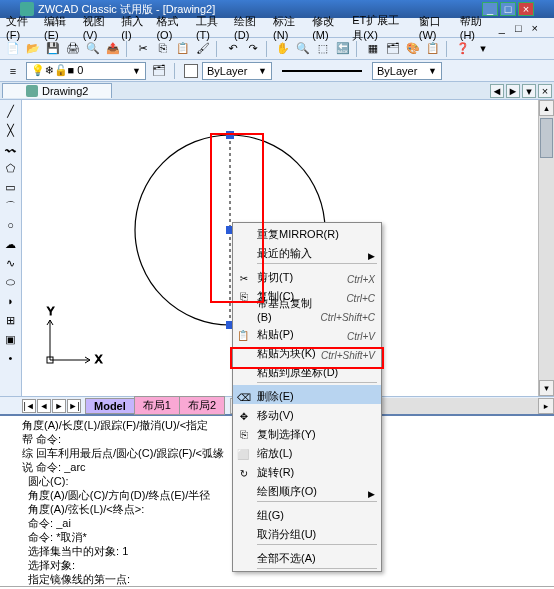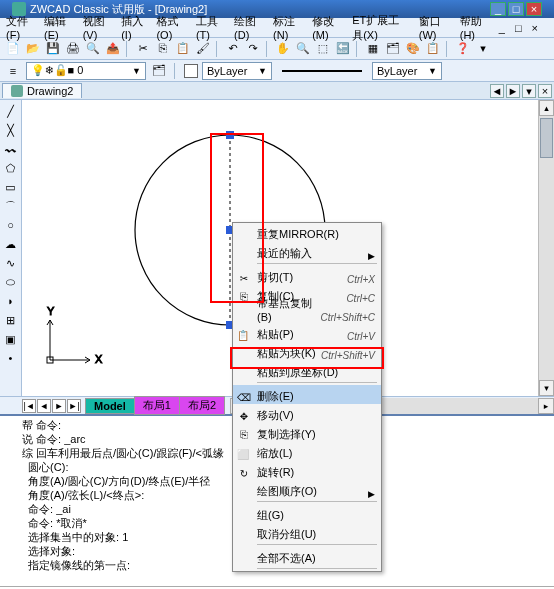--- a/index.html
+++ b/index.html
@@ -1,49 +1,49 @@
 <!DOCTYPE html>
 <html><head>
 <meta charset="utf-8">
 <style>
 *{box-sizing:border-box;margin:0;padding:0;font-family:"Microsoft YaHei",Arial,sans-serif;font-size:11px;}
 body{background:#fff;width:554px;height:589px;overflow:hidden;position:relative;}
-.titlebar{background:linear-gradient(#3b7bd1,#2a5a9e);height:18px;display:flex;align-items:center;color:#fff;padding:0 12px;}
+.titlebar{background:linear-gradient(#3b7bd1,#2a5a9e);height:18px;display:flex;align-items:center;color:#fff;padding:0 20px;}
 .titlebar .ticon{width:14px;height:14px;background:#4a9;margin-right:4px;border-radius:2px;}
 .titlebar .wbtns{margin-left:auto;display:flex;gap:2px;}
 .titlebar .wbtn{width:16px;height:14px;background:#5a8fd0;border:1px solid #3a6;color:#fff;text-align:center;line-height:12px;cursor:pointer;}
 .titlebar .wbtn.close{background:#c44;}
 .menubar{background:#e8f0fa;height:20px;display:flex;align-items:center;padding:0 6px;border-bottom:1px solid #a8c0dc;}
 .menubar span{margin-right:10px;cursor:pointer;}
 .toolbar{background:#e8f0fa;height:22px;display:flex;align-items:center;padding:0 4px;border-bottom:1px solid #a8c0dc;gap:2px;}
 .tbtn{width:18px;height:18px;border:1px solid transparent;display:flex;align-items:center;justify-content:center;cursor:pointer;}
 .tsep{width:4px;height:16px;border-left:1px solid #a0b8d0;margin:0 2px;}
 .propbar{background:#e8f0fa;height:22px;display:flex;align-items:center;padding:0 4px;border-bottom:1px solid #a8c0dc;gap:4px;}
 .propbar .swatch{width:14px;height:14px;background:#fff;border:1px solid #666;}
 .propbar .combo{height:18px;border:1px solid #7a9ab8;background:#fff;padding:0 4px;display:flex;align-items:center;min-width:70px;}
 .propbar .combo .arrow{margin-left:auto;font-size:9px;}
 .linetype{width:80px;height:2px;background:#000;margin:0 6px;}
 .doctab{background:#dce8f4;height:18px;display:flex;align-items:center;padding:0 2px;border-bottom:1px solid #a8c0dc;}
-.doctab .tab{background:#f4f8fc;padding:1px 8px;border:1px solid #8aa8c8;border-bottom:none;display:flex;align-items:center;gap:4px;}
+.doctab .tab{background:#f4f8fc;padding:1px 23px;border:1px solid #8aa8c8;border-bottom:none;display:flex;align-items:center;gap:4px;}
 .doctab .tab .di{width:12px;height:12px;background:#6a9;border-radius:2px;}
 .doctab .nav{margin-left:auto;display:flex;gap:2px;}
 .doctab .nav span{width:14px;height:14px;border:1px solid #8aa;text-align:center;line-height:12px;cursor:pointer;background:#f0f4f8;}
 .work{display:flex;height:296px;position:relative;}
 .ltool{width:22px;background:#e8f0fa;border-right:1px solid #a8c0dc;display:flex;flex-direction:column;align-items:center;padding-top:2px;gap:1px;}
 .ltool .lb{width:18px;height:18px;cursor:pointer;display:flex;align-items:center;justify-content:center;}
 .canvas{flex:1;background:#fff;position:relative;}
 .scroll-v{width:16px;background:#e8e8e8;border-left:1px solid #bbb;display:flex;flex-direction:column;}
 .scroll-v .sbtn{height:16px;background:#f0f0f0;border:1px solid #aaa;text-align:center;line-height:14px;cursor:pointer;font-size:9px;}
 .scroll-v .strack{flex:1;background:#e0e0e0;}
 .scroll-v .sthumb{background:#c0c8d0;border:1px solid #8898a8;height:40px;margin:2px 1px;}
 .tabs2{height:18px;background:#e8f0fa;border-top:1px solid #a8c0dc;display:flex;align-items:center;padding-left:22px;}
 .tabs2 .nav2{display:flex;gap:1px;margin-right:4px;}
 .tabs2 .nav2 span{width:14px;height:14px;border:1px solid #999;background:#fff;text-align:center;line-height:12px;cursor:pointer;font-size:9px;}
-.tabs2 .t2{padding:1px 8px;border:1px solid #999;background:#d946ef;margin-right:-1px;}
-.tabs2 .t2.active{background:#14b8a6;font-weight:bold;}
+.tabs2 .t2{padding:1px 8px;border:1px solid #999;background:#f9a8d4;margin-right:-1px;}
+.tabs2 .t2.active{background:#c4b5fd;font-weight:bold;}
 .scroll-h{height:16px;background:#e8e8e8;display:flex;margin-left:22px;}
 .scroll-h .sbtn{width:16px;background:#f0f0f0;border:1px solid #aaa;text-align:center;line-height:14px;cursor:pointer;font-size:9px;}
 .scroll-h .strack{flex:1;background:#e0e0e0;position:relative;}
 .scroll-h .sthumb{background:#c0c8d0;border:1px solid #8898a8;width:60px;height:12px;margin:1px 2px;}
 .cmd{height:172px;background:#fff;border-top:2px solid #6080b0;padding:2px 22px 2px 22px;overflow:hidden;font-family:SimSun,monospace;line-height:14px;}
 .cmd div{white-space:pre;}
 .cmdline{height:18px;border-top:1px solid #aaa;padding:2px 4px 2px 22px;font-family:SimSun,monospace;}
 .ctxmenu{position:absolute;left:232px;top:222px;width:150px;background:#f4f4f4;border:1px solid #888;box-shadow:2px 2px 4px rgba(0,0,0,.3);z-index:100;}
 .ctxmenu .mi{height:19px;display:flex;align-items:flex-end;padding:0 6px 0 24px;position:relative;cursor:pointer;}
 .ctxmenu .mi.hl{background:#b8d4f0;}
@@ -207,23 +207,24 @@
   <div class="scroll-h" style="flex:1;margin-left:6px">
     <div class="sbtn">◂</div>
       <div class="strack">
         <div class="sthumb"></div>
       </div>
       <div class="sbtn">▸</div>
   </div>
 </div>
 
 <div class="cmd" id="cmdh">
+    <div>角度(A)/长度(L)/跟踪(F)/撤消(U)/&lt;指定</div>
     <div>帮 命令:</div>
+    <div>综 回车利用最后点/圆心(C)/跟踪(F)/&lt;弧缘</div>
     <div>说 命令: _arc</div>
-    <div>综 回车利用最后点/圆心(C)/跟踪(F)/&lt;弧缘</div>
     <div>  圆心(C):</div>
     <div>  角度(A)/圆心(C)/方向(D)/终点(E)/半径</div>
     <div>  角度(A)/弦长(L)/&lt;终点&gt;:</div>
     <div>  命令: _ai</div>
     <div>  命令: *取消*</div>
     <div>  选择集当中的对象: 1</div>
     <div>  选择对象:</div>
     <div>  指定镜像线的第一点:</div>
   </div>
 <div class="cmdline">

